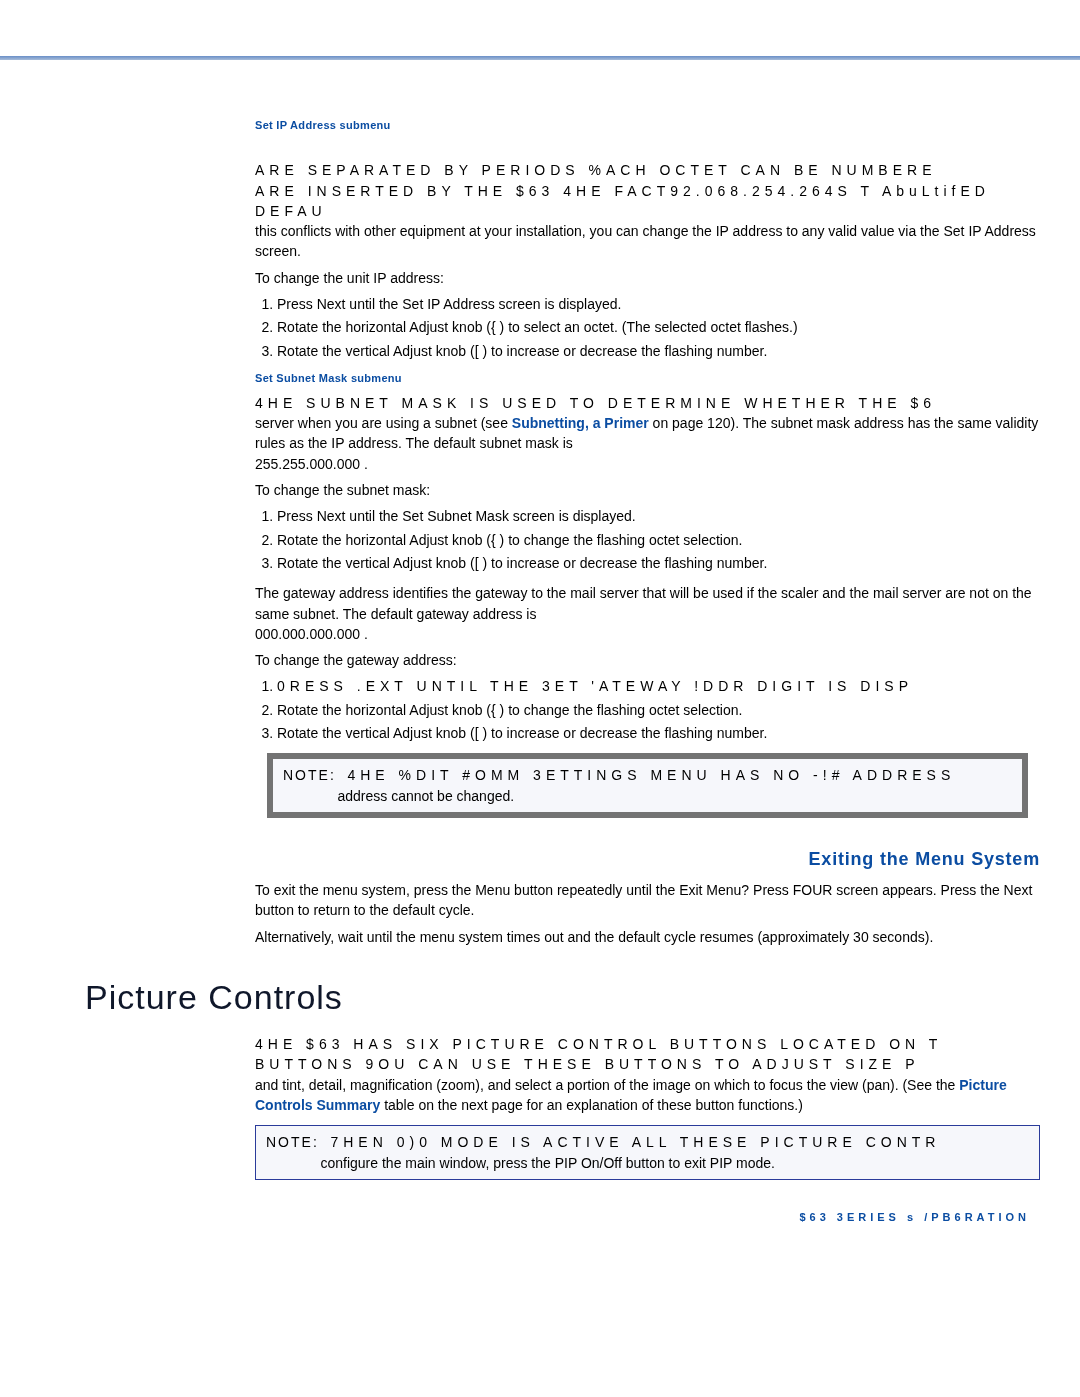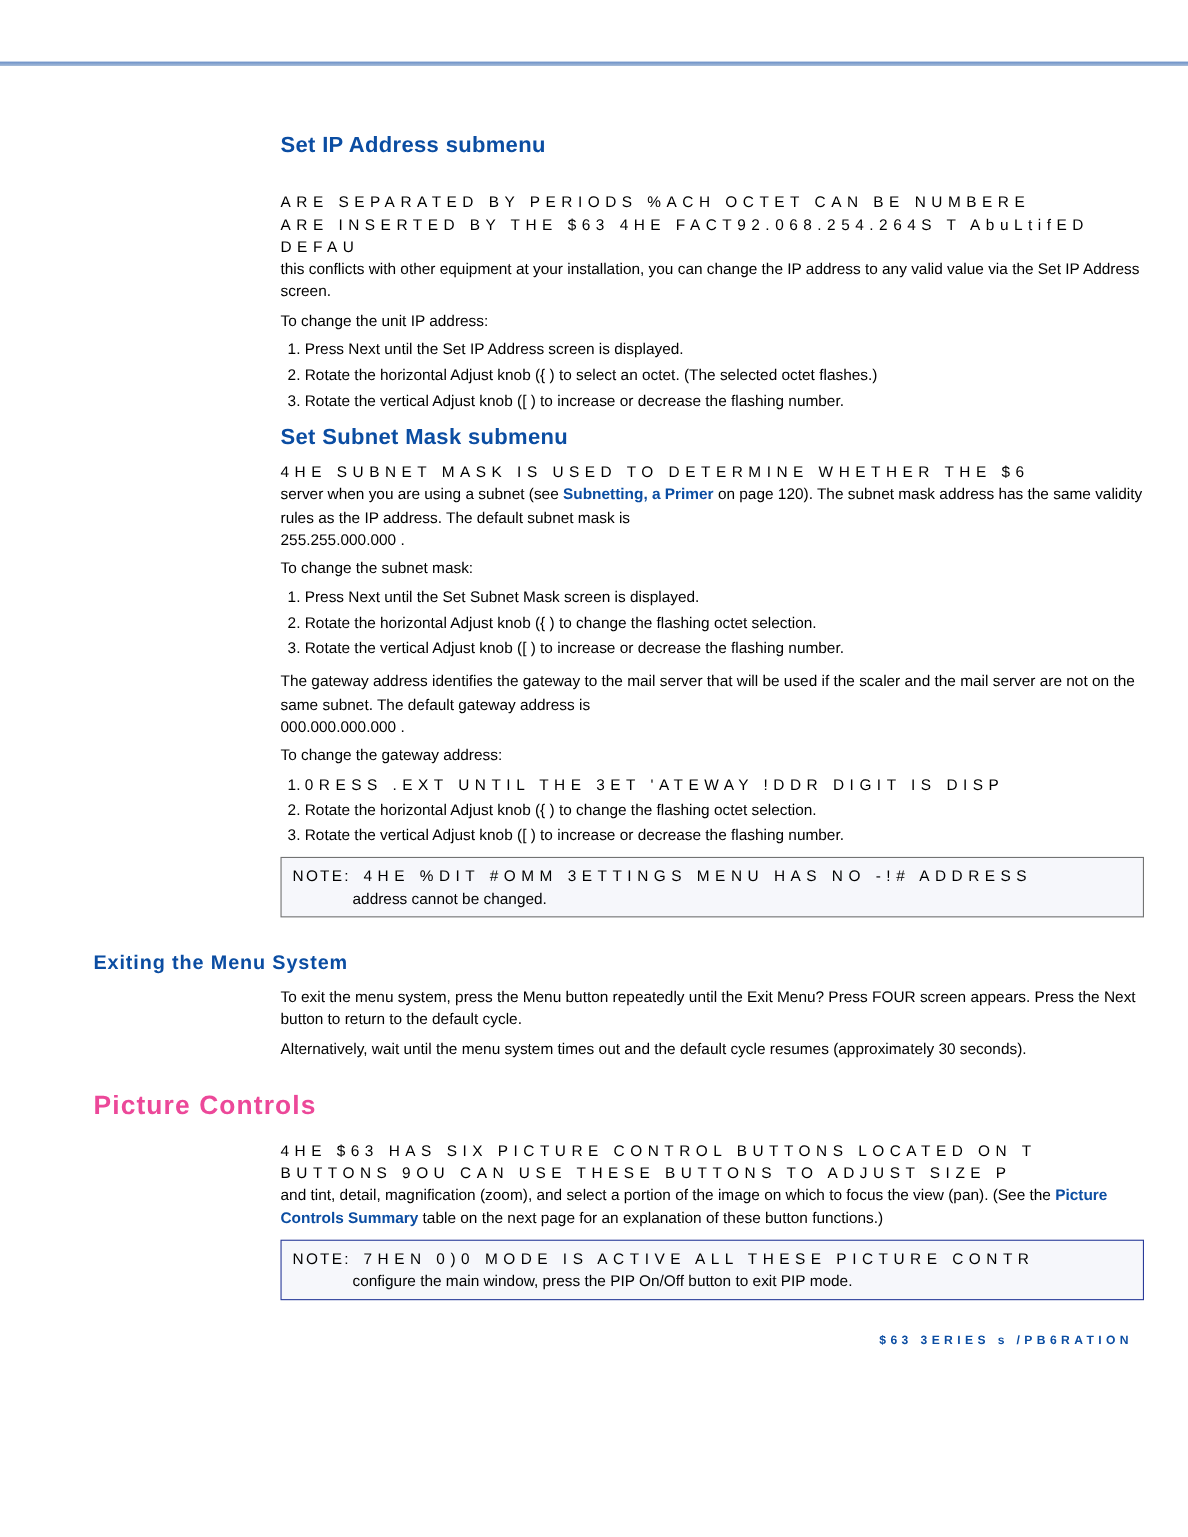--- a/index.html
+++ b/index.html
@@ -19,55 +19,54 @@
   }
   .page {
     padding: 50px 40px 40px 85px;
   }
   .content-col {
     margin-left: 170px;
   }
   .h3 {
     color: #0b4da2;
     font-weight: bold;
-    font-size: 20px;
+    font-size: 11px;
     margin: 8px 0 6px 0;
     letter-spacing: 0.3px;
   }
   .h2 {
     color: #0b4da2;
     font-weight: bold;
     font-size: 18px;
     margin: 28px 0 8px 0;
     letter-spacing: 0.8px;
   }
   .h1 {
-    color: #ec4899;
-    font-size: 24px;
+    color: #0f172a;
+    font-size: 34px;
     margin: 26px 0 12px -170px;
     letter-spacing: 1px;
-    font-weight: bold;
   }
   p { margin: 6px 0; }
   .spaced { letter-spacing: 5px; }
   .mono-ish { font-family: Arial, Helvetica, sans-serif; }
   ol {
     margin: 4px 0 10px 0;
     padding-left: 22px;
   }
   ol li { margin: 3px 0; }
   a.link {
     color: #0b4da2;
     text-decoration: none;
     font-weight: bold;
   }
   .notebox {
-    border: 1px solid #737373;
+    border: 6px solid #737373;
     padding: 6px 10px;
-    margin: 10px 0;
+    margin: 10px 12px;
     background: #f6f7fb;
   }
   .notebox-wide {
     border: 1px solid #2a3b9a;
     padding: 6px 10px;
     margin: 10px 0;
     background: #f6f7fb;
   }
   .note-label { letter-spacing: 2px; }
   .footer {
@@ -125,21 +124,21 @@
       <li>Rotate the horizontal Adjust knob ({ ) to change the flashing octet selection.</li>
       <li>Rotate the vertical Adjust knob ([   ) to increase or decrease the flashing number.</li>
     </ol>
     <div class="notebox">
       <span class="note-label">NOTE:</span>&nbsp;&nbsp;
       <span class="spaced">4HE %DIT #OMM 3ETTINGS MENU HAS NO -!# ADDRESS</span><br>
       &nbsp;&nbsp;&nbsp;&nbsp;&nbsp;&nbsp;&nbsp;&nbsp;&nbsp;&nbsp;&nbsp;&nbsp;&nbsp;
       <span>address cannot be changed.</span>
     </div>
 
-    <div class="h2" style="margin-left:-170px;">Exiting the Menu System</div>
+    <div class="h2" style="margin-left:-170px;text-align:right;">Exiting the Menu System</div>
     <p>
       <span>To exit the menu system, press the Menu button repeatedly until the </span><span class="mono-ish">Exit   Menu? Press FOUR</span><span> screen appears. Press the Next button to return to the default cycle.</span>
     </p>
     <p>Alternatively, wait until the menu system times out and the default cycle resumes (approximately 30 seconds).</p>
 
     <div class="h1">Picture Controls</div>
     <p>
       <span class="spaced">4HE $63 HAS SIX PICTURE CONTROL BUTTONS LOCATED ON T</span><br>
       <span class="spaced">BUTTONS  9OU CAN USE THESE BUTTONS TO ADJUST SIZE  P</span><br>
       <span>and tint, detail, magnification (zoom), and select a portion of the image on which to focus the view (pan). (See the </span><a href="#" class="link">Picture Controls Summary</a><span> table on the next page for an explanation of these button functions.)</span>

